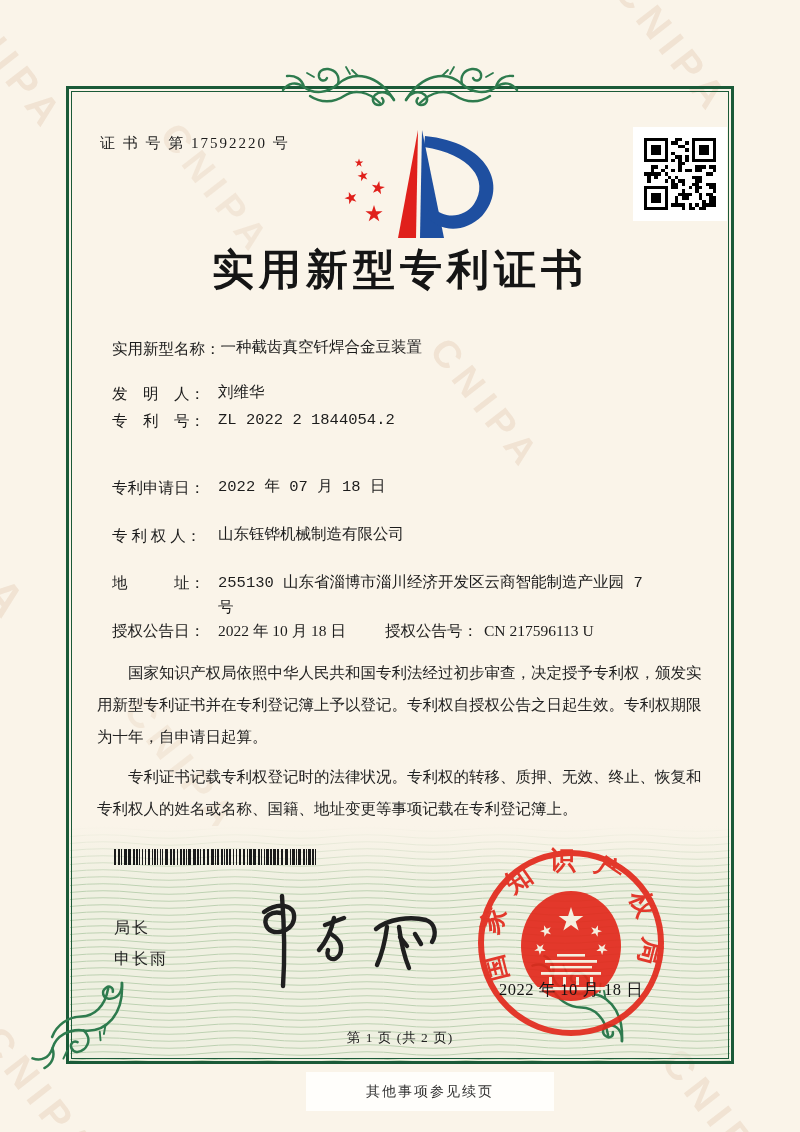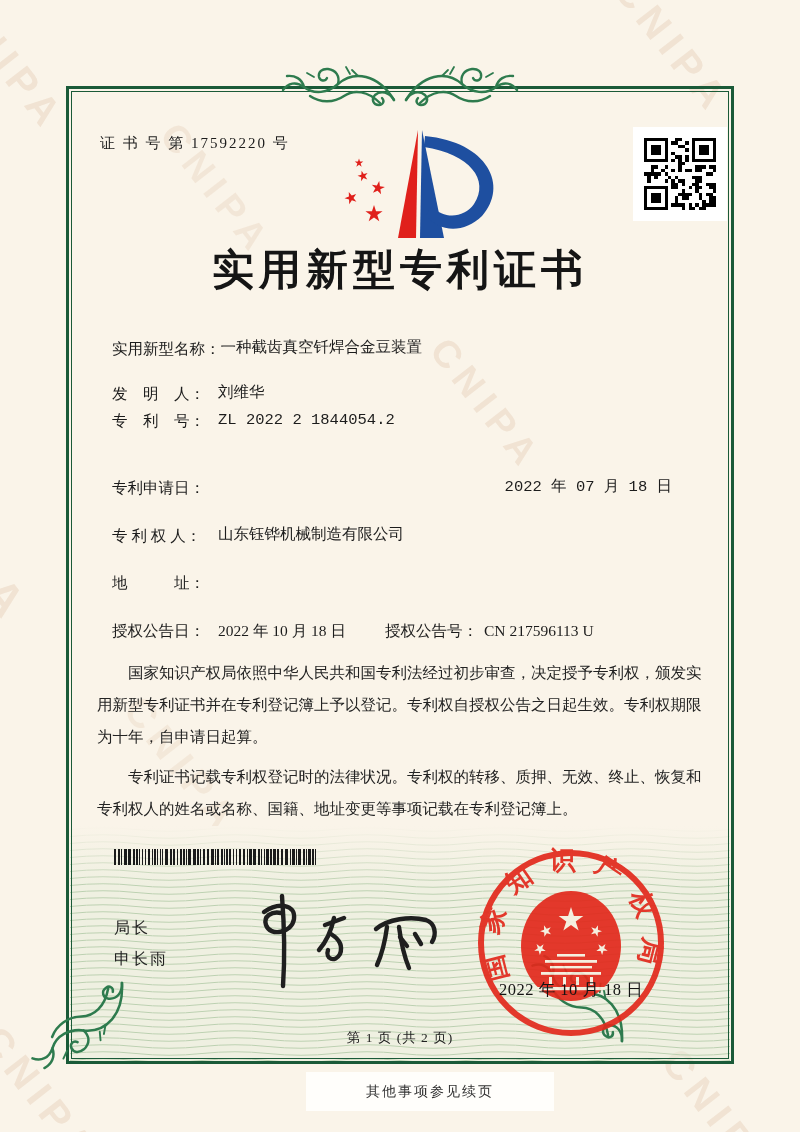--- a/index.html
+++ b/index.html
@@ -243,30 +243,31 @@
   <span class="fvalue">一种截齿真空钎焊合金豆装置</span>
 </div>
 <div class="frow" style="top:382px;">
   <span class="flabel">发　明　人：</span>
   <span class="fvalue">刘维华</span>
 </div>
 <div class="frow" style="top:409px;">
   <span class="flabel">专　利　号：</span>
   <span class="fvalue">ZL 2022 2 1844054.2</span>
 </div>
-<div class="frow" style="top:476px;justify-content:space-between;">
+<div class="frow" style="top:476px;">
   <span class="flabel">专利申请日：</span>
   <span class="fvalue">2022 年 07 月 18 日</span>
 </div>
 <div class="frow" style="top:524px;">
   <span class="flabel">专 利 权 人：</span>
   <span class="fvalue">山东钰铧机械制造有限公司</span>
 </div>
 <div class="frow" style="top:571px;">
   <span class="flabel">地　　　址：</span>
+  <span class="fvalue wrap">255130 山东省淄博市淄川经济开发区云商智能制造产业园 7 号</span>
 </div>
 <div class="frow grant" style="top:619px;">
   <span style="left:0;">授权公告日：</span>
   <span style="left:106px;">2022 年 10 月 18 日</span>
   <span style="left:273px;">授权公告号：</span>
   <span style="left:372px;">CN 217596113 U</span>
 </div>
 
 <div class="paras">
   <p>国家知识产权局依照中华人民共和国专利法经过初步审查，决定授予专利权，颁发实用新型专利证书并在专利登记簿上予以登记。专利权自授权公告之日起生效。专利权期限为十年，自申请日起算。</p>

